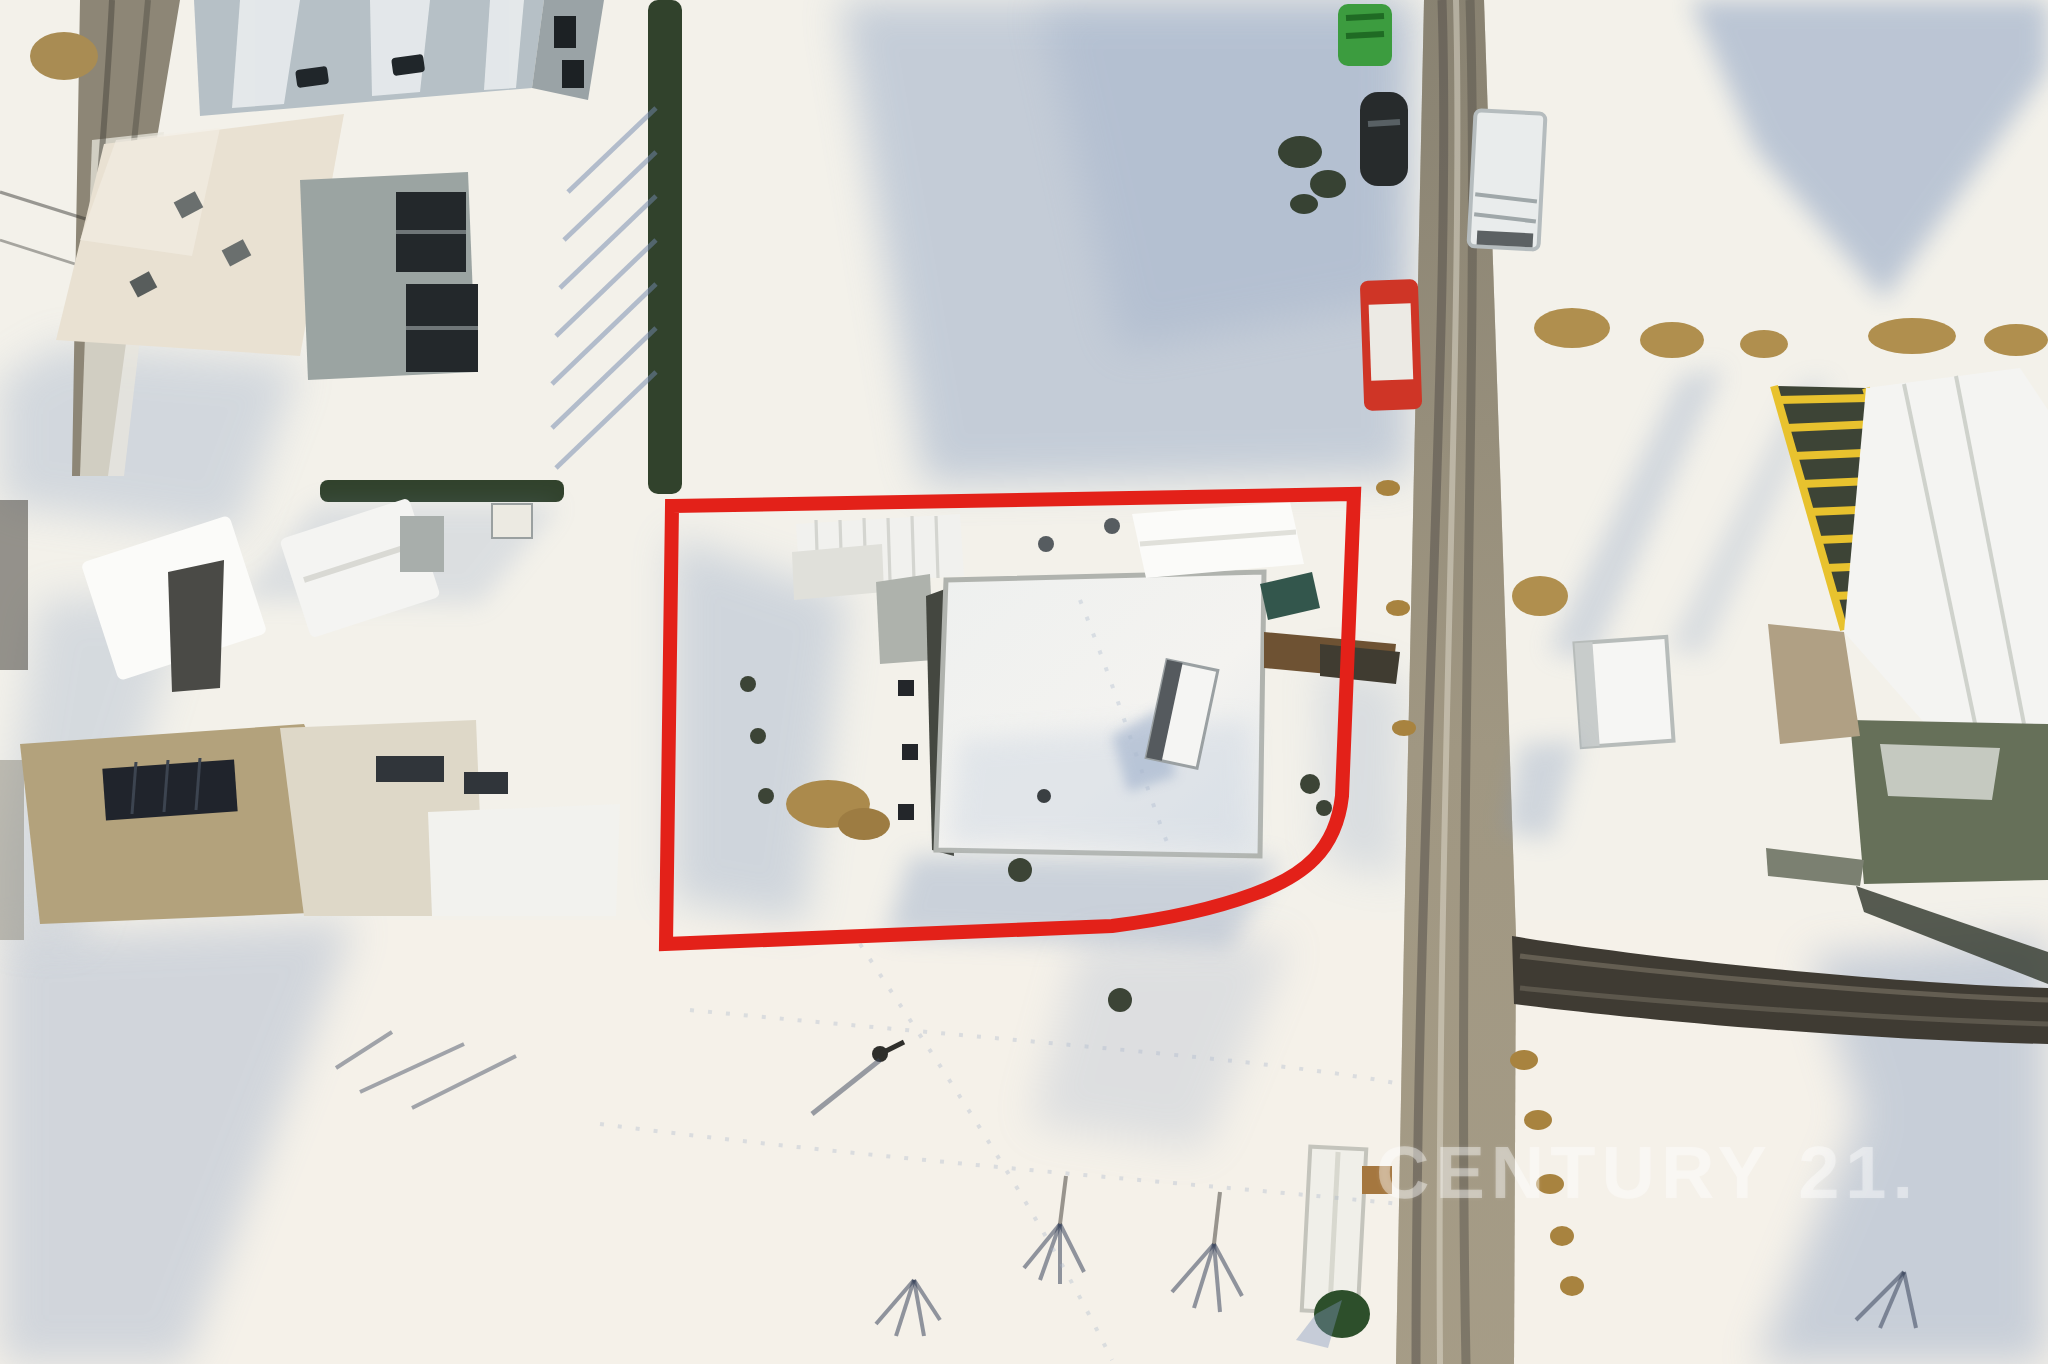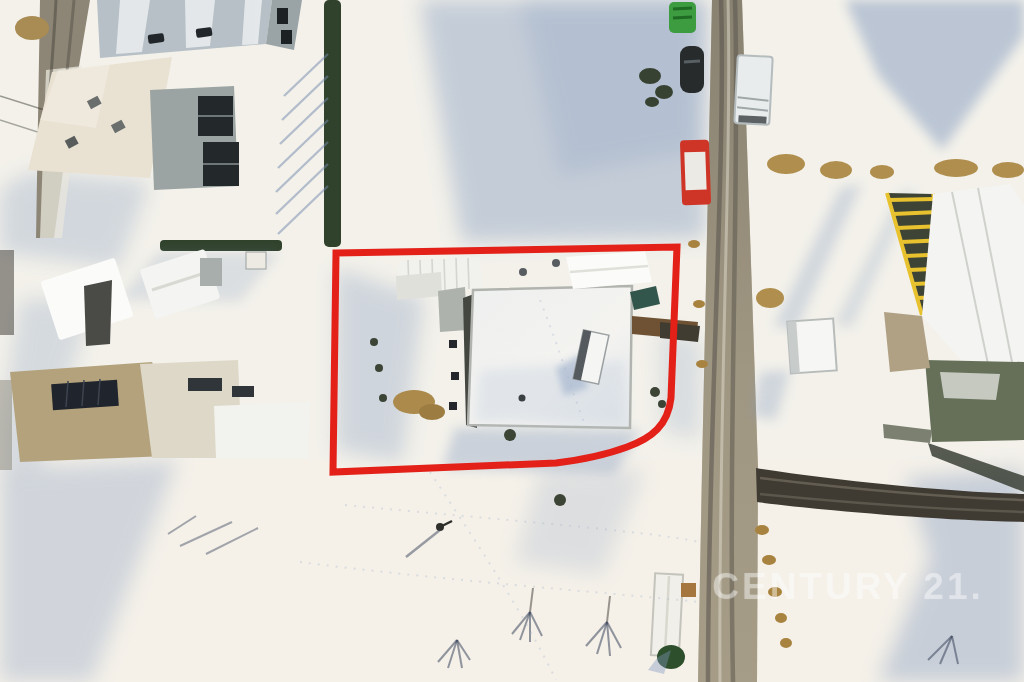--- a/index.html
+++ b/index.html
@@ -5,21 +5,21 @@
   html,body{margin:0;padding:0;background:#000;}
   .stage{position:relative;width:1024px;height:682px;overflow:hidden;
          font-family:"Liberation Sans", sans-serif;background:#f3f1ea;}
   .stage svg{position:absolute;left:0;top:0;display:block;}
   .watermark{
     position:absolute;left:688px;top:566px;width:320px;
     font-family:"Liberation Sans", sans-serif;
     font-size:37px;font-weight:700;letter-spacing:3px;
     color:rgba(255,255,255,0.40);
     text-shadow:0 0 2px rgba(255,255,255,0.12);
-    pointer-events:none;white-space:nowrap;text-align:center;
+    pointer-events:none;white-space:nowrap;
   }
 </style>
 </head>
 <body>
 
 <div class="stage">
 <svg width="1024" height="682" viewBox="0 0 1024 682" xmlns="http://www.w3.org/2000/svg">
   <defs>
     <filter id="b3" x="-30%" y="-30%" width="160%" height="160%">
           <feGaussianBlur stdDeviation="3"></feGaussianBlur>

